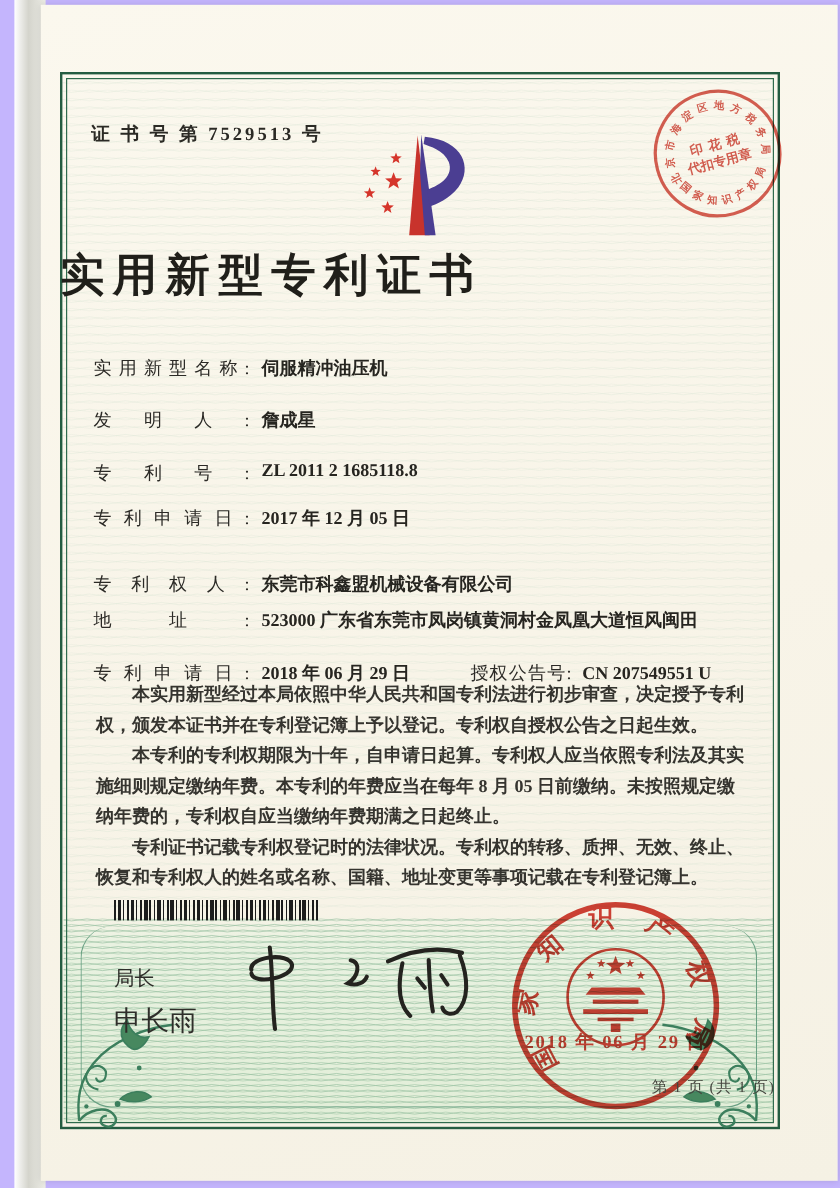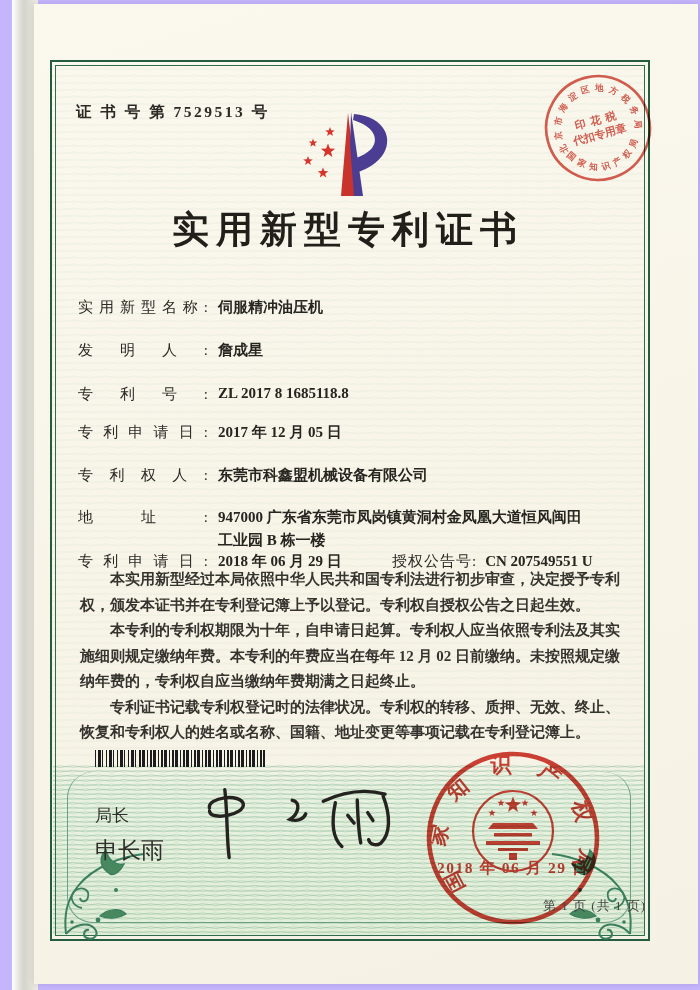--- a/index.html
+++ b/index.html
@@ -8,21 +8,21 @@
   .page-edge{position:absolute;left:12px;top:0;bottom:0;width:26px;
          background:linear-gradient(90deg,#ffffff, #d4d4cc 45%, #ecece5);}
   .paper{position:absolute;left:34px;top:4px;right:2px;bottom:6px;
          background:linear-gradient(165deg,#fbf8ee 0%,#f8f4e8 55%,#f5f1e4 100%);
          box-shadow:0 0 6px rgba(0,0,0,.12);}
   .frame{position:absolute;left:50px;top:60px;width:596px;height:877px;
          border:2.5px solid #245c41;}
   .frame::after{content:"";position:absolute;inset:3px;border:1px solid #2f6b4d;}
   .cert-number{position:absolute;left:76px;top:102px;font-size:15.5px;
          letter-spacing:2.5px;font-weight:600;color:#2b2a25;}
-  .doc-title{position:absolute;left:50px;width:596px;top:205px;text-align:center;
+  .doc-title{position:absolute;left:50px;width:596px;top:205px;text-align:left;
          font-size:37px;font-weight:600;letter-spacing:7px;color:#201f1a;}
   .row{position:absolute;left:78px;width:562px;font-size:15px;color:#2b2a26;}
   .row .lbl{display:inline-block;width:130px;text-align:justify;text-align-last:justify;
          vertical-align:top;font-weight:500;}
   .row .val{font-weight:600;margin-left:10px;color:#262520;}
   .row .val2{margin-left:140px;font-weight:600;color:#262520;margin-top:4px;}
   .row .right-part{position:absolute;left:299px;top:0;margin-left:15px;}
   .row .right-part .lbl2{font-weight:500;letter-spacing:1px;}
   .row .right-part .val{margin-left:8px;}
   .paragraphs{position:absolute;left:80px;top:567px;width:544px;font-size:15px;
@@ -125,42 +125,41 @@
 
   <div class="doc-title">实用新型专利证书</div>
 
   <div class="row" style="top:341px">
     <span class="lbl">发明人:</span><span class="val">詹成星</span>
   </div>
   <div class="row" style="top:298px">
     <span class="lbl">实用新型名称:</span><span class="val">伺服精冲油压机</span>
   </div>
   <div class="row" style="top:385px">
-    <span class="lbl">专利号:</span><span class="val">ZL 2017 8 1685118.8</span>
+    <span class="lbl">专利号:</span><span class="val">ZL 2011 2 1685118.8</span>
   </div>
   <div class="row" style="top:423px">
     <span class="lbl">专利申请日:</span><span class="val">2017 年 12 月 05 日</span>
   </div>
-  <div class="row" style="top:466px">
+  <div class="row" style="top:478px">
     <span class="lbl">专利权人:</span><span class="val">东莞市科鑫盟机械设备有限公司</span>
   </div>
   <div class="row" style="top:508px">
-    <span class="lbl">地址:</span><span class="val">947000 广东省东莞市凤岗镇黄洞村金凤凰大道恒风闽田</span>
-    <div class="val2">工业园 B 栋一楼</div>
+    <span class="lbl">地址:</span><span class="val">523000 广东省东莞市凤岗镇黄洞村金凤凰大道恒风闽田</span>
   </div>
   <div class="row" style="top:552px">
     <span class="lbl">专利申请日:</span><span class="val">2018 年 06 月 29 日</span>
     <span class="right-part">
       <span class="lbl2">授权公告号:</span><span class="val">CN 207549551 U</span>
     </span>
   </div>
 
   <div class="paragraphs">
     <p>本实用新型经过本局依照中华人民共和国专利法进行初步审查，决定授予专利权，颁发本证书并在专利登记簿上予以登记。专利权自授权公告之日起生效。</p>
-    <p>本专利的专利权期限为十年，自申请日起算。专利权人应当依照专利法及其实施细则规定缴纳年费。本专利的年费应当在每年 12 月 02 日前缴纳。未按照规定缴纳年费的，专利权自应当缴纳年费期满之日起终止。</p>
+    <p>本专利的专利权期限为十年，自申请日起算。专利权人应当依照专利法及其实施细则规定缴纳年费。本专利的年费应当在每年 8 月 05 日前缴纳。未按照规定缴纳年费的，专利权自应当缴纳年费期满之日起终止。</p>
     <p>专利证书记载专利权登记时的法律状况。专利权的转移、质押、无效、终止、恢复和专利权人的姓名或名称、国籍、地址变更等事项记载在专利登记簿上。</p>
   </div>
 
   <div class="barcode"></div>
 
   <div class="officer-title">局长</div>
   <div class="officer-name">申长雨</div>
 
   <svg style="position:absolute;left:198px;top:775px;transform:rotate(-2deg);" width="205" height="95" viewBox="0 0 205 95">
     <g fill="none" stroke="#24231f" stroke-width="3.4" stroke-linecap="round">

